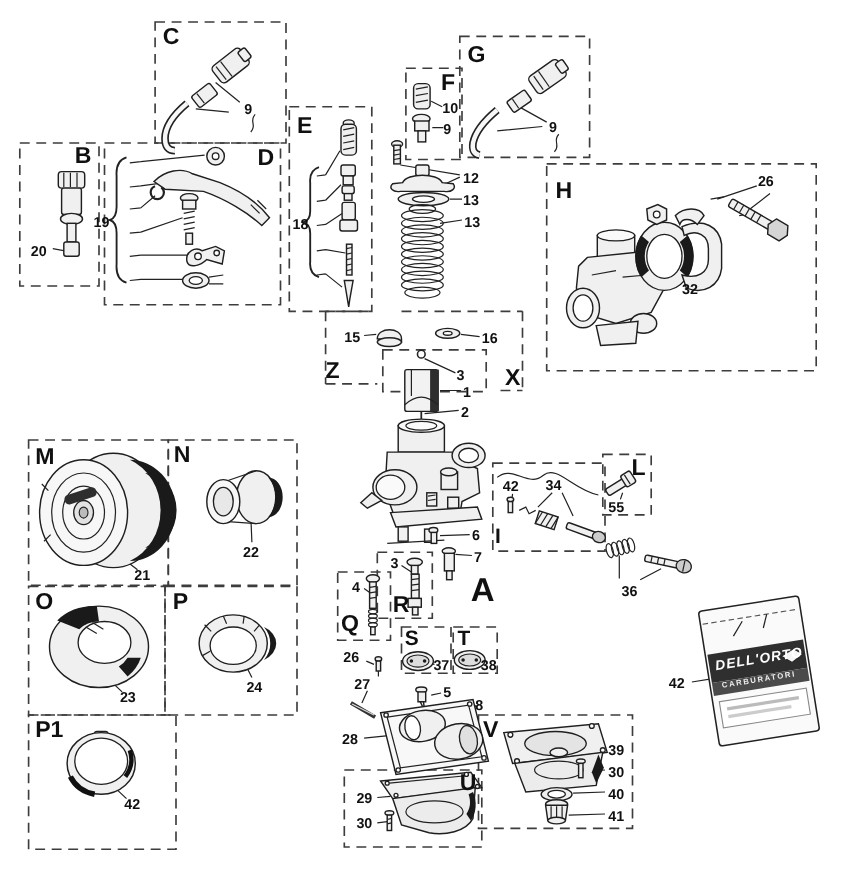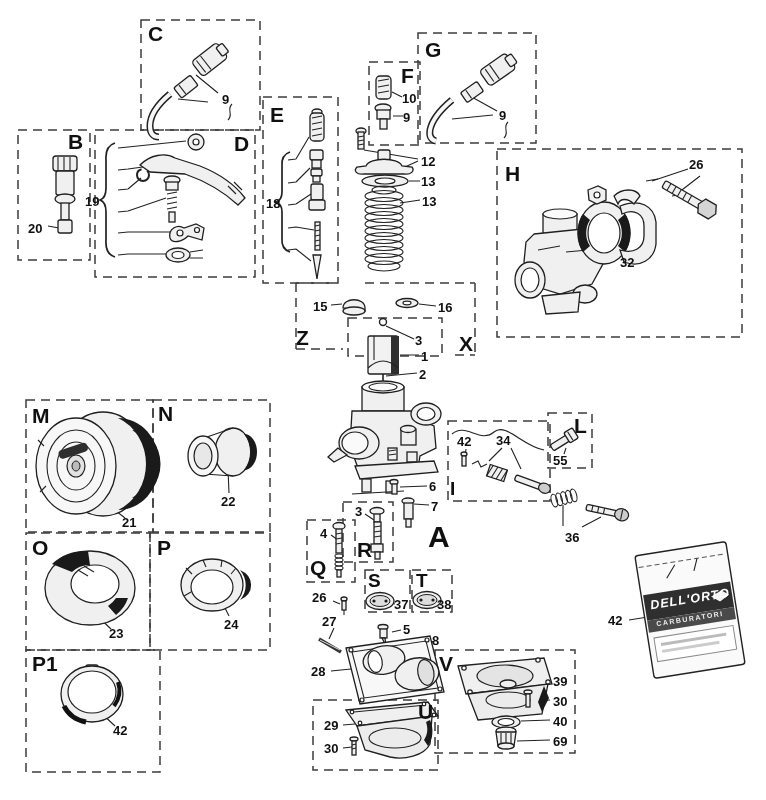--- a/index.html
+++ b/index.html
@@ -501,19 +501,19 @@
 <div class="num" style="left:311px;top:664px">28</div>
 <div class="num" style="left:403px;top:622px">5</div>
 <div class="num" style="left:432px;top:633px">8</div>
 <div class="num" style="left:394px;top:597px">37</div>
 <div class="num" style="left:437px;top:597px">38</div>
 <div class="num" style="left:324px;top:718px">29</div>
 <div class="num" style="left:324px;top:741px">30</div>
 <div class="num" style="left:553px;top:674px">39</div>
 <div class="num" style="left:553px;top:694px">30</div>
 <div class="num" style="left:553px;top:714px">40</div>
-<div class="num" style="left:553px;top:734px">69</div>
+<div class="num" style="left:553px;top:734px">41</div>
 <div class="num" style="left:608px;top:613px">42</div>
 
 <div class="bagbrand">DELL'ORTO</div>
 <div class="bagsub">CARBURATORI</div>
 
 </div>
 
 </body></html>

